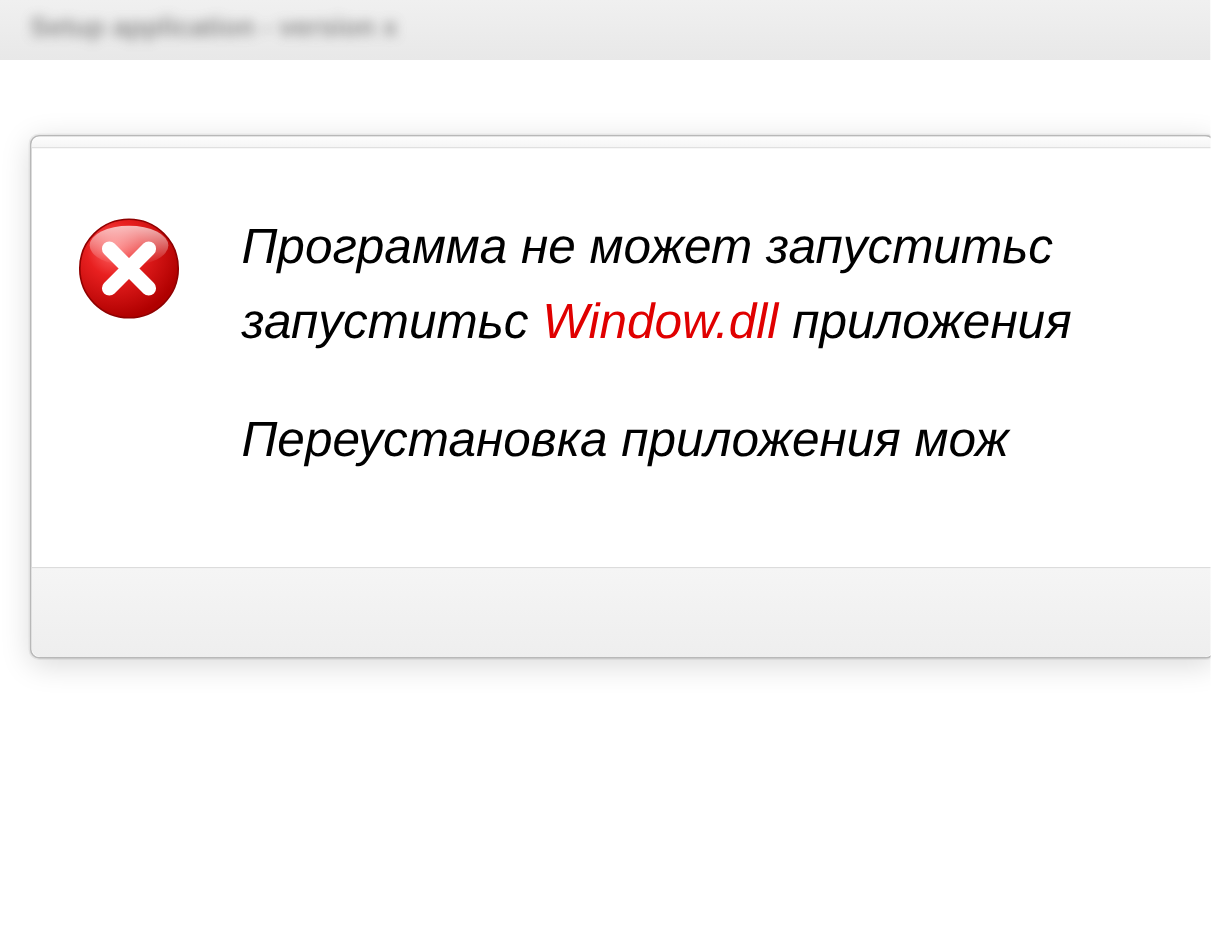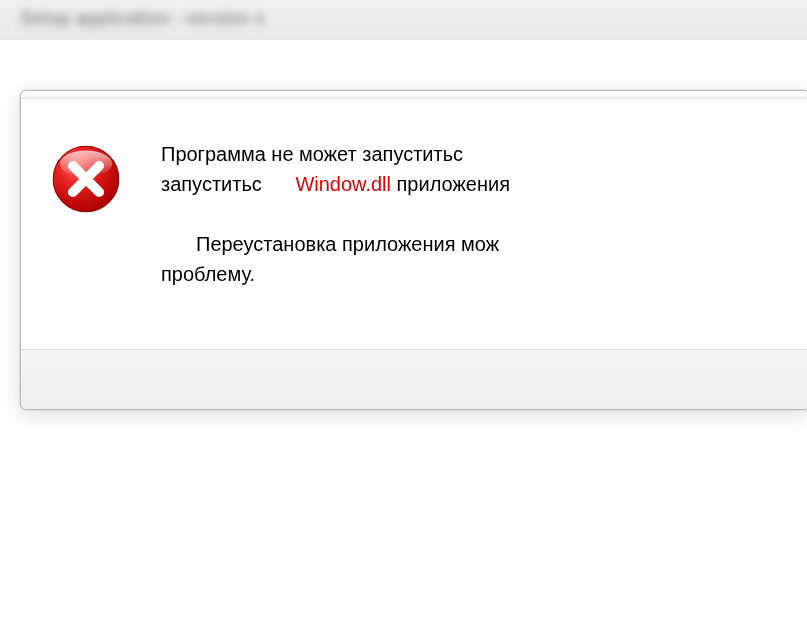--- a/index.html
+++ b/index.html
@@ -64,40 +64,39 @@
       height: 70px;
       margin-right: 40px;
       margin-top: 5px;
     }
     .error-icon-svg {
       width: 70px;
       height: 70px;
     }
     .message-container {
       flex: 1;
-      font-size: 20px;
+      font-size: 33px;
       line-height: 1.5;
       color: #000000;
+      font-style: italic;
     }
     .message-line1 {
       margin-bottom: 0;
     }
     .message-line2 {
       margin-bottom: 30px;
     }
     .message-line3 {
       margin-bottom: 0;
-      margin-left: 35px;
     }
     .message-line4 {
       margin-bottom: 0;
     }
     .highlight {
       color: #e00000;
-      margin-left: 28px;
     }
     .dialog-footer {
       height: 60px;
       background: linear-gradient(to bottom, #f5f5f5, #eeeeee);
       border-top: 1px solid #dcdcdc;
       border-radius: 0 0 6px 6px;
     }
   </style>
 </head>
 <body>
@@ -133,19 +132,16 @@
     <div class="message-container">
       <div class="message-line1">
         <span>Программа не может запуститьс</span>
       </div>
       <div class="message-line2">
         <span>запуститьс </span><span class="highlight">Window.dll</span><span> приложения</span>
       </div>
       <div class="message-line3">
         <span>Переустановка приложения мож</span>
       </div>
-      <div class="message-line4">
-        <span>проблему.</span>
-      </div>
     </div>
   </div>
   <div class="dialog-footer"></div>
 </div>
 
 </body></html>

